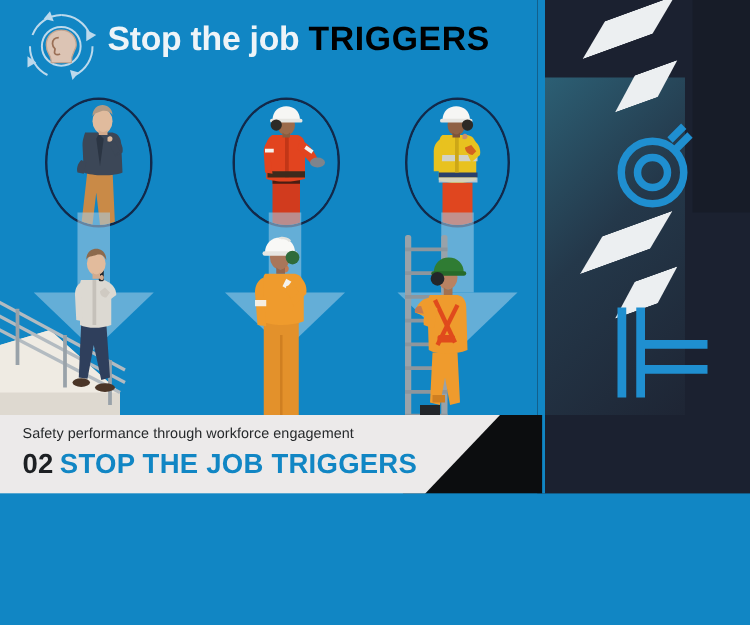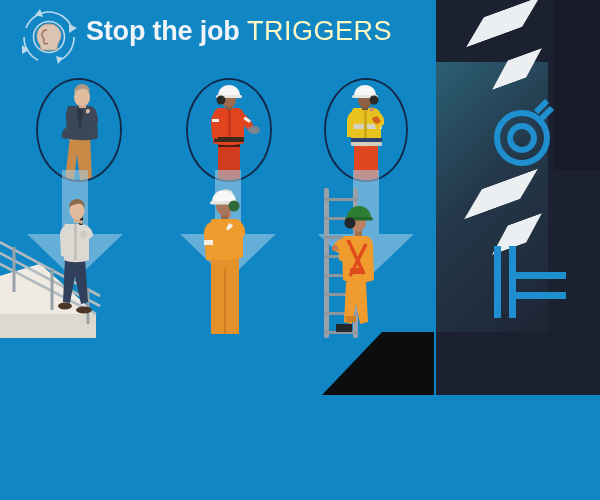--- a/index.html
+++ b/index.html
@@ -23,21 +23,21 @@
   }
   .brain-logo{
     position:absolute;left:16px;top:6px;width:66px;height:62px;
   }
   .title{
     position:absolute;left:86px;top:14px;
     font-size:27px;font-weight:700;letter-spacing:-0.2px;
     white-space:nowrap;line-height:34px;
   }
   .title .t-light{color:#eef4f8;font-weight:600;margin-top:36px;}
-  .title .t-strong{color:#fef9c3;font-weight:400;letter-spacing:0.5px;}
+  .title .t-strong{color:#000000;font-weight:700;letter-spacing:0.5px;}
 
   
   .circle{
     position:absolute;border:2px solid #12294a;border-radius:50%;
     overflow:hidden;background:#1186c4;
   }
   .c1{left:36px;top:78px;width:82px;height:100px;}
   .c2{left:186px;top:78px;width:82px;height:100px;}
   .c3{left:324px;top:78px;width:80px;height:100px;}
 
@@ -389,16 +389,25 @@
           <rect x="24" y="30" width="50" height="7" fill="#1f8fd0"></rect>
           <rect x="24" y="50" width="50" height="7" fill="#1f8fd0"></rect>
         </svg>
       </div>
     </div>
 
   </div>
 
   <div class="blackwedge"></div>
 
+  <div class="captionwrap">
+    <div class="caption">
+      <div class="caption-sub">Safety performance through workforce engagement</div>
+      <div class="caption-main">
+        <span class="caption-num">02</span><span class="caption-txt">STOP THE JOB TRIGGERS</span>
+      </div>
+    </div>
+
+  </div>
 
   <div class="footerblue"></div>
 
 </div>
 
 </body></html>

